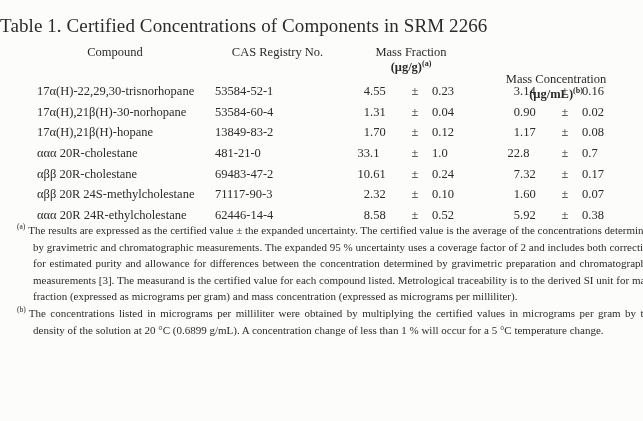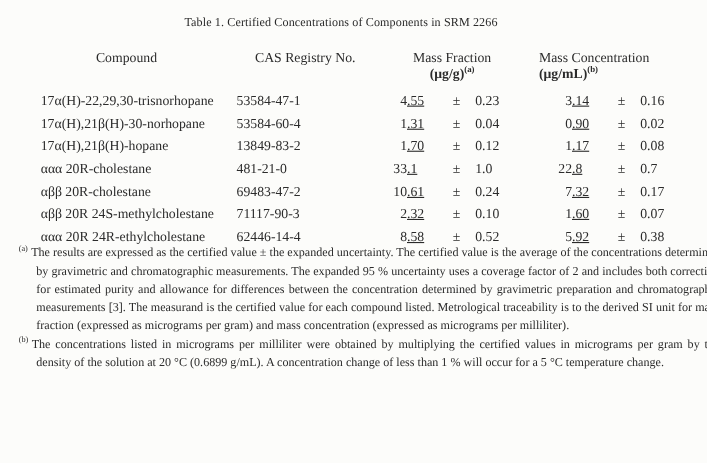--- a/index.html
+++ b/index.html
@@ -8,47 +8,47 @@
     background:#fcfcfa;
     color:#2b2b2b;
     font-family:"Liberation Serif", serif;
     overflow:hidden;
     position:relative;
   }
   .page { position:absolute; inset:0; }
 
   .title {
     position:absolute; top:15px; left:0; width:620px;
-    text-align:center; font-size:11px; letter-spacing:0.1px;
+    font-size:19px; letter-spacing:0.1px;
   }
 
   
   .thead {
     position:absolute; top:45px; left:37px; width:603px;
     display:flex; font-size:12.5px; line-height:15px;
   }
   .th-compound { width:178px; text-align:center; padding-right:22px; }
   .th-cas      { width:125px; text-align:center; }
   .th-mf       { width:142px; text-align:center; }
   .th-gap      { width:8px; }
-  .th-mc       { width:150px; text-align:left; padding-right:18px; }
+  .th-mc       { width:150px; text-align:center; padding-right:18px;margin-top:27px; }
   .th-unit { display:block;font-weight:bold; }
   sup.note { font-size:8px; vertical-align:super; line-height:0; }
 
   
   .tbody { position:absolute; top:84px; left:37px; width:603px; font-size:12.5px; }
   .trow { display:flex; height:20.7px; align-items:baseline; }
   .c-compound { width:178px; white-space:nowrap; }
   .c-cas      { width:125px; white-space:nowrap; }
   .c-num      { width:142px; display:flex; align-items:baseline; white-space:nowrap; }
   .c-gap      { width:8px; }
   .c-num.mc   { width:150px; }
   .num { display:inline-flex; }
   .num .ip { display:inline-block; width:30px; text-align:right; }
-  .num .fp { display:inline-block; width:28px; text-align:left;text-decoration:underline; }
+  .num .fp { display:inline-block; width:28px; text-align:left; }
   .pm  { display:inline-block; width:34px; text-align:center; }
   .unc { flex:1; text-align:left; }
 
   
   .footnotes {
     position:absolute; top:222px; left:17px; width:637px;
     font-size:11px; line-height:16.6px;font-family:Liberation Serif, serif;
   }
   .footnote { text-align:justify; padding-left:16px; text-indent:-16px; }
   .footnote sup.marker { font-size:7.5px; margin-right:3px; vertical-align:super; line-height:0; }
@@ -71,21 +71,21 @@
     <div class="th-mc">
       <span>Mass Concentration</span>
       <span class="th-unit"><span>(μg/mL)</span><sup class="note">(b)</sup></span>
     </div>
   </div>
 
   <div class="tbody">
 
     <div class="trow">
       <div class="c-compound">17α(H)-22,29,30-trisnorhopane</div>
-      <div class="c-cas">53584-47-1</div>
+      <div class="c-cas">53584-52-1</div>
       <div class="c-num">
         <span class="num">
             <span class="ip">4</span>
             <span class="fp">.55</span>
           </span>
         <span class="pm">±</span>
         <span class="unc">0.23</span>
       </div>
       <div class="c-gap"></div>
       <div class="c-num mc">

